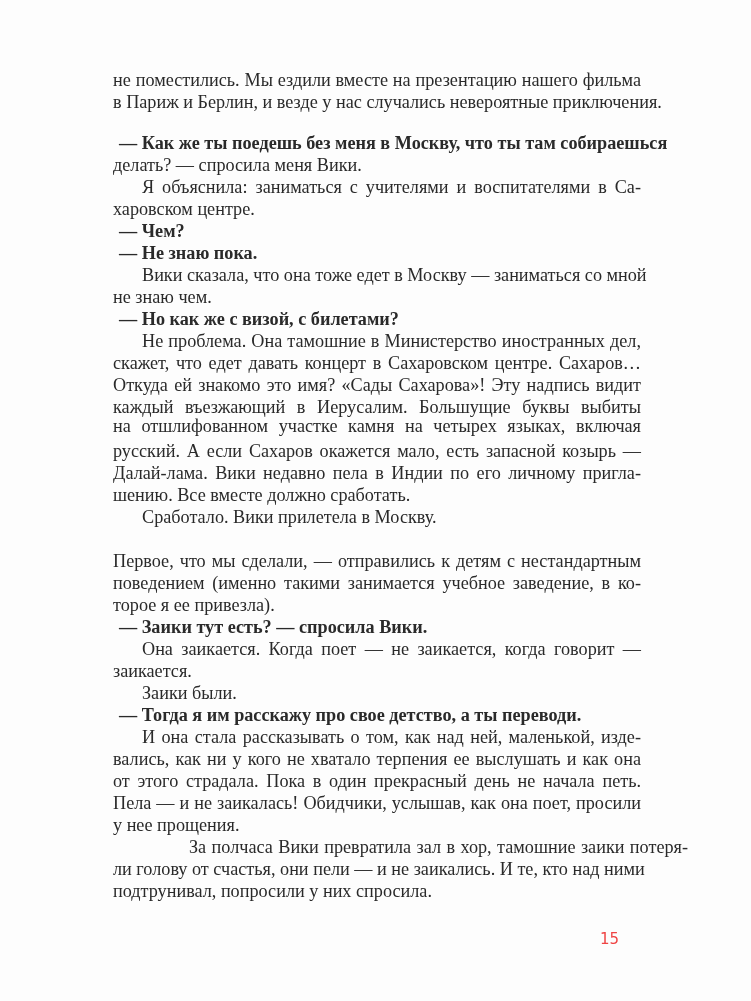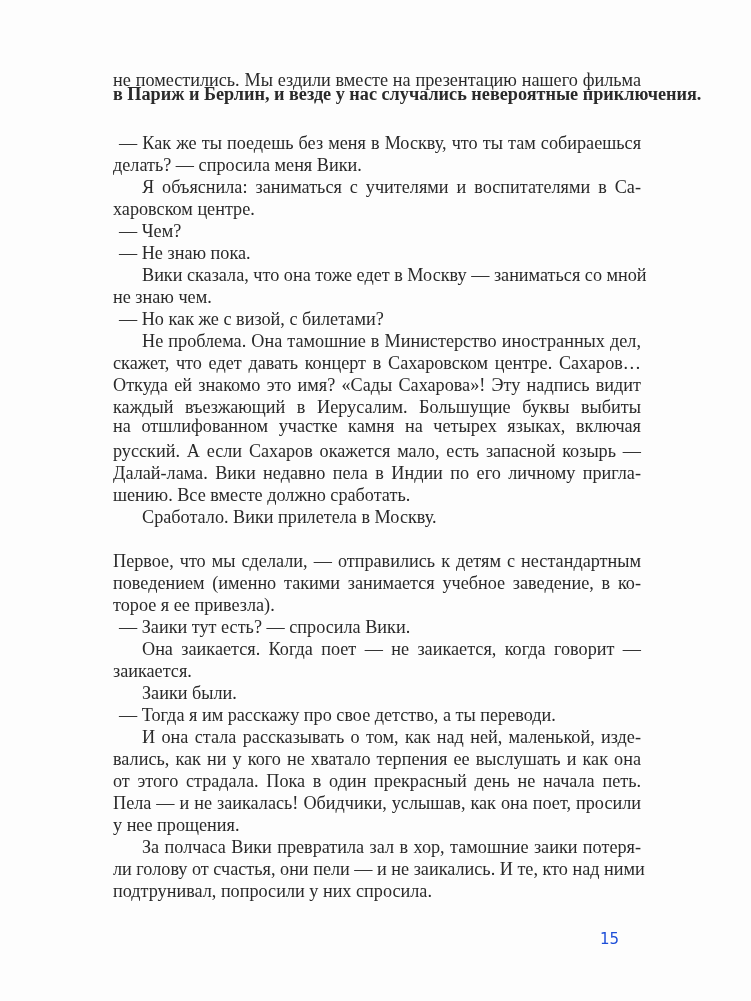--- a/index.html
+++ b/index.html
@@ -3,31 +3,31 @@
 <meta charset="utf-8">
 <style>
   html, body { margin:0; padding:0; }
   body { width:751px; height:1001px; background:#ffffff; position:relative; overflow:hidden; }
   .page { position:absolute; left:0; top:0; width:751px; height:1001px; background:#fdfdfd; }
   .text { position:absolute; left:113px; width:528px; font-family:"Liberation Serif","DejaVu Serif",serif; font-size:18.2px; color:#2a2a2a; }
   .line { position:absolute; left:0; height:22px; line-height:22px; white-space:nowrap;text-align:center; }
   .line.justify { width:528px; text-align:justify; text-align-last:justify; }
   .line.indent { left:29px; }
   .line.indent.justify { width:499px; }
-  .line.dash { left:6px; }
+  .line.dash { left:6px;font-weight:bold; }
   .line.dash.justify { width:522px; }
-  .pagenum { position:absolute; left:600px; top:930px; font-family:"DejaVu Sans","Liberation Sans",sans-serif; font-size:15px; color:#1d4ed8;text-align:center; }
+  .pagenum { position:absolute; left:600px; top:930px; font-family:"DejaVu Sans","Liberation Sans",sans-serif; font-size:15px; color:#ef4444;text-align:center; }
 </style>
 </head>
 <body>
 
 <div class="page">
   <div class="text" id="text-block" style="top: 61px;">
       <div class="line justify" style="top: 8px;">не поместились. Мы ездили вместе на презентацию нашего фильма</div>
-      <div class="line justify" style="top: 22px; font-weight: bold;">в Париж и Берлин, и везде у нас случались невероятные приключения.</div>
+      <div class="line justify" style="top: 30px;">в Париж и Берлин, и везде у нас случались невероятные приключения.</div>
       <div class="line dash justify" style="top: 71px;">— Как же ты поедешь без меня в Москву, что ты там собираешься</div>
       <div class="line" style="top: 93px;">делать? — спросила меня Вики.</div>
       <div class="line indent justify" style="top: 115px;">Я объяснила: заниматься с учителями и воспитателями в Са-</div>
       <div class="line" style="top: 137px;">харовском центре.</div>
       <div class="line dash" style="top: 159px;">— Чем?</div>
       <div class="line dash" style="top: 181px;">— Не знаю пока.</div>
       <div class="line indent justify" style="top: 203px;">Вики сказала, что она тоже едет в Москву — заниматься со мной</div>
       <div class="line" style="top: 225px;">не знаю чем.</div>
       <div class="line dash" style="top: 247px;">— Но как же с визой, с билетами?</div>
       <div class="line indent justify" style="top: 269px;">Не проблема. Она тамошние в Министерство иностранных дел,</div>
@@ -45,18 +45,18 @@
       <div class="line dash" style="top: 555px;">— Заики тут есть? — спросила Вики.</div>
       <div class="line indent justify" style="top: 577px;">Она заикается. Когда поет — не заикается, когда говорит —</div>
       <div class="line" style="top: 599px;">заикается.</div>
       <div class="line indent" style="top: 621px;">Заики были.</div>
       <div class="line dash" style="top: 643px;">— Тогда я им расскажу про свое детство, а ты переводи.</div>
       <div class="line indent justify" style="top: 665px;">И она стала рассказывать о том, как над ней, маленькой, изде-</div>
       <div class="line justify" style="top: 687px;">вались, как ни у кого не хватало терпения ее выслушать и как она</div>
       <div class="line justify" style="top: 709px;">от этого страдала. Пока в один прекрасный день не начала петь.</div>
       <div class="line justify" style="top: 731px;">Пела — и не заикалась! Обидчики, услышав, как она поет, просили</div>
       <div class="line" style="top: 753px;">у нее прощения.</div>
-      <div class="line indent justify" style="top: 775px;">За полчаса Вики превратила зал в хор, тамошние заики потеря-</div>
+      <div class="line indent justify" style="top: 775px; margin-left: 47px;">За полчаса Вики превратила зал в хор, тамошние заики потеря-</div>
       <div class="line justify" style="top: 797px;">ли голову от счастья, они пели — и не заикались. И те, кто над ними</div>
       <div class="line" style="top: 819px;">подтрунивал, попросили у них спросила.</div>
     </div>
   <div class="pagenum">15</div>
 </div>
 
 </body></html>

